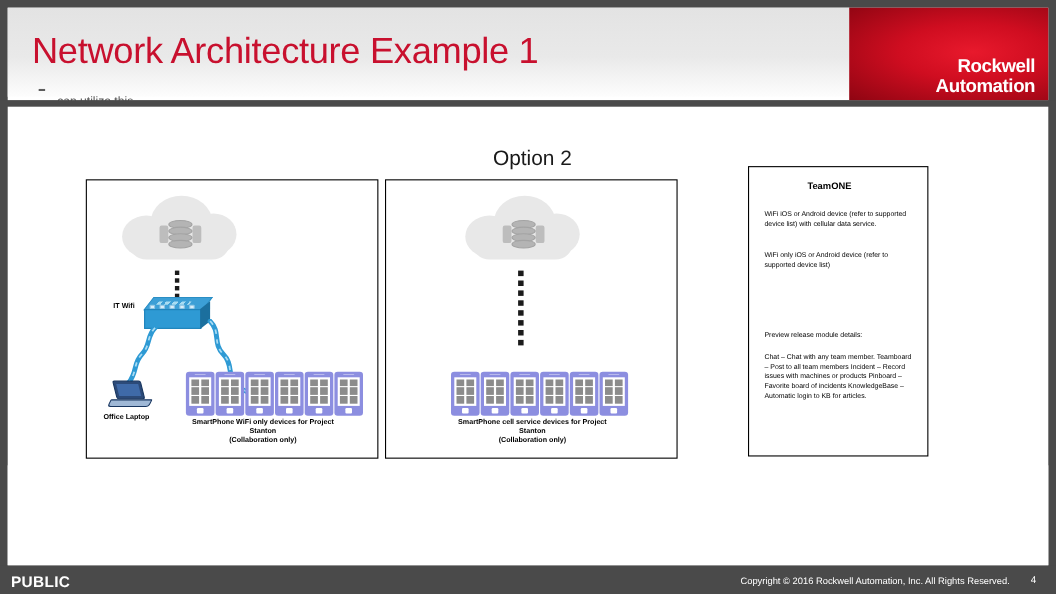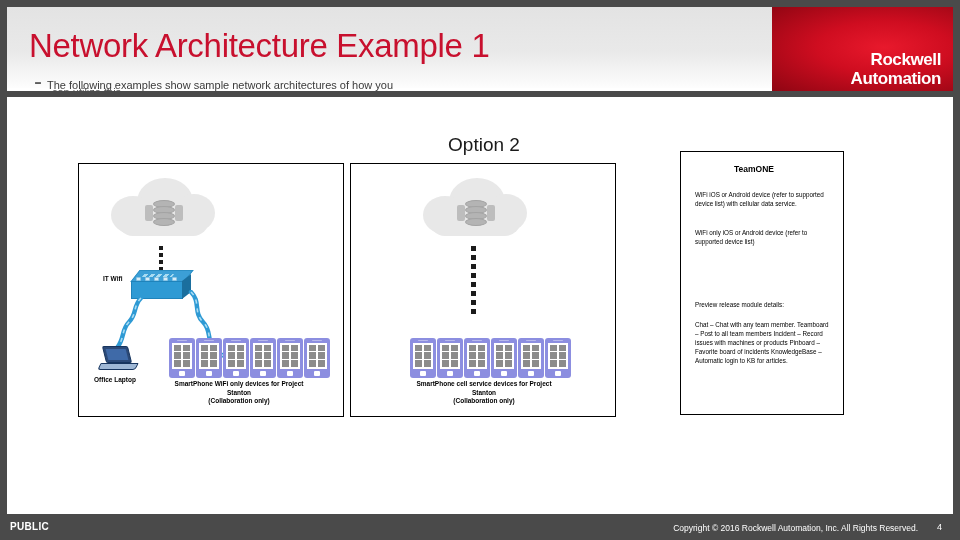--- a/index.html
+++ b/index.html
@@ -183,21 +183,21 @@
   #t1p3 { top:148px; }
   #t1p4 { top:168px; }
 
   
   .footer {
     position:absolute; left:0; top:514px; width:960px; height:26px;
     background:#4a4a4a;
   }
   .footer-public {
     position:absolute; left:10px; top:521px;
-    color:#ffffff; font-size:10px; font-weight:bold; letter-spacing:0.3px;
+    color:#ffffff; font-size:14px; font-weight:bold; letter-spacing:0.3px;
   }
   .footer-copy {
     position:absolute; right:42px; top:523px;
     color:#ffffff; font-size:8.5px;text-align:right;
   }
   .footer-page {
     position:absolute; right:18px; top:522px;
     color:#ffffff; font-size:9px;
   }
   .footer-white-band {
@@ -211,21 +211,20 @@
 <div id="slide">
 
   <div class="frame-top"></div>
   <div class="frame-left"></div>
   <div class="frame-right"></div>
 
   <div class="header-band">
     <div class="title-main">Network Architecture Example 1</div>
     <div class="subtitle-row">
       <span class="subtitle-dash">-</span>
-      <span class="subtitle-small">The following examples show sample network architectures of how you</span>
     </div>
   </div>
   <div class="subtitle-clip">can utilize this</div>
 
   <div class="divider-bar"></div>
 
   <div class="logo-box">
     <div class="logo-text">
       <div>Rockwell</div>
       <div>Automation</div>

